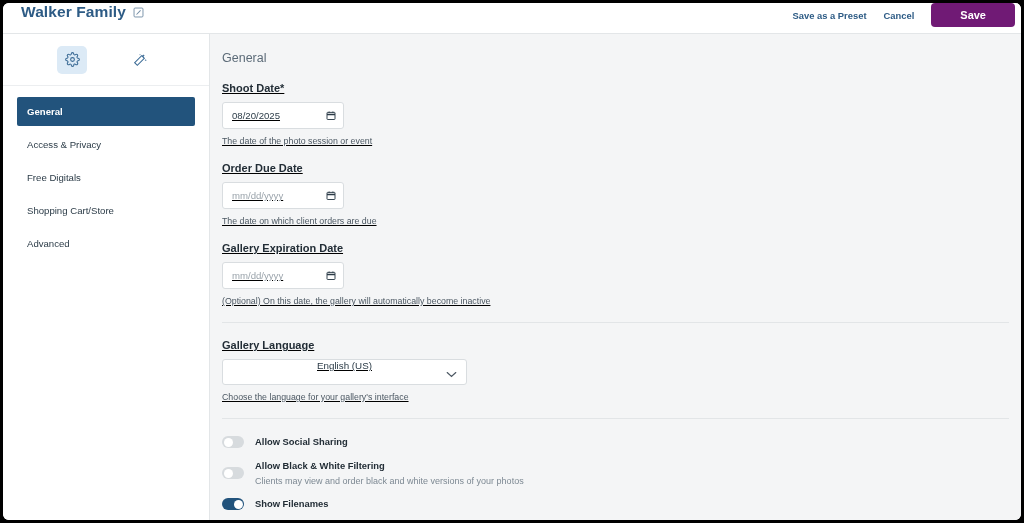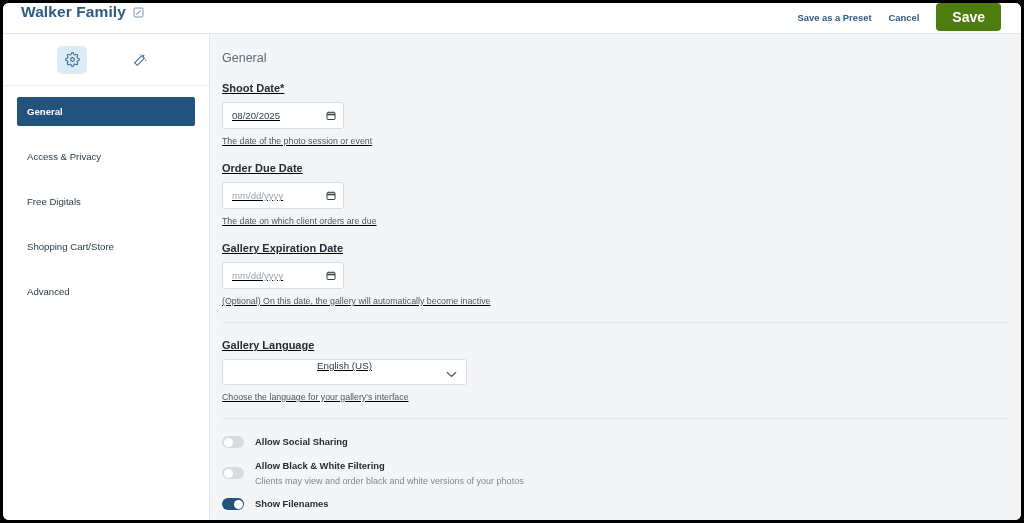--- a/index.html
+++ b/index.html
@@ -26,33 +26,33 @@
     border-bottom: 1px solid #e3e6e8;
     display: flex; align-items: flex-start;
   }
   .title-wrap { display: flex; align-items: center; gap: 7px; margin-left: 18px; }
   .gallery-title {
     font-size: 15.5px; font-weight: bold; color: #2d5b85;
     letter-spacing: 0.1px;
   }
   .edit-icon { display: flex; align-items: center; color: #6f8aa3; }
   .topbar-actions {
-    margin-left: auto; margin-right: 20px;
+    margin-left: auto; margin-right: 6px;
     display: flex; align-items: center; gap: 17px;
   }
   .link-btn {
     font-size: 9.4px; font-weight: bold; color: #2d5b85;
     background: none; border: none; cursor: pointer;
     font-family: "Liberation Sans", sans-serif;
     white-space: nowrap;
   }
   .save-btn {
-    font-size: 14px; font-weight: bold; color: #ffffff;
-    background: #4d7c0f; border: none; cursor: pointer;
-    padding: 6px 16px; border-radius: 4px;
+    font-size: 11px; font-weight: bold; color: #ffffff;
+    background: #701a75; border: none; cursor: pointer;
+    padding: 6px 29px; border-radius: 4px;
     font-family: "Liberation Sans", sans-serif;
   }
 
   
   .sidebar {
     position: absolute; left: 0; top: 31px;
     width: 207px; height: 492px;
     background: #ffffff;
     border-right: 1px solid #e3e6e8;
   }
@@ -73,21 +73,21 @@
   .nav-item {
     height: 29px; margin: 0 14px 0 14px;
     display: flex; align-items: center;
     padding-left: 10px;
     font-size: 9.6px; color: #2b3b47;
     cursor: pointer; border-radius: 2px;
   }
   .nav-item.active {
     background: #22537c; color: #ffffff; font-weight: bold;
   }
-  .nav-item + .nav-item { margin-top: 16px; }
+  .nav-item + .nav-item { margin-top: 4px; }
 
   
   .content {
     position: absolute; left: 207px; top: 31px;
     width: 817px; height: 492px;
     background: #f4f5f6;
     padding: 17px 19px 0 12px;
     overflow: hidden;
   }
   .section-title {

